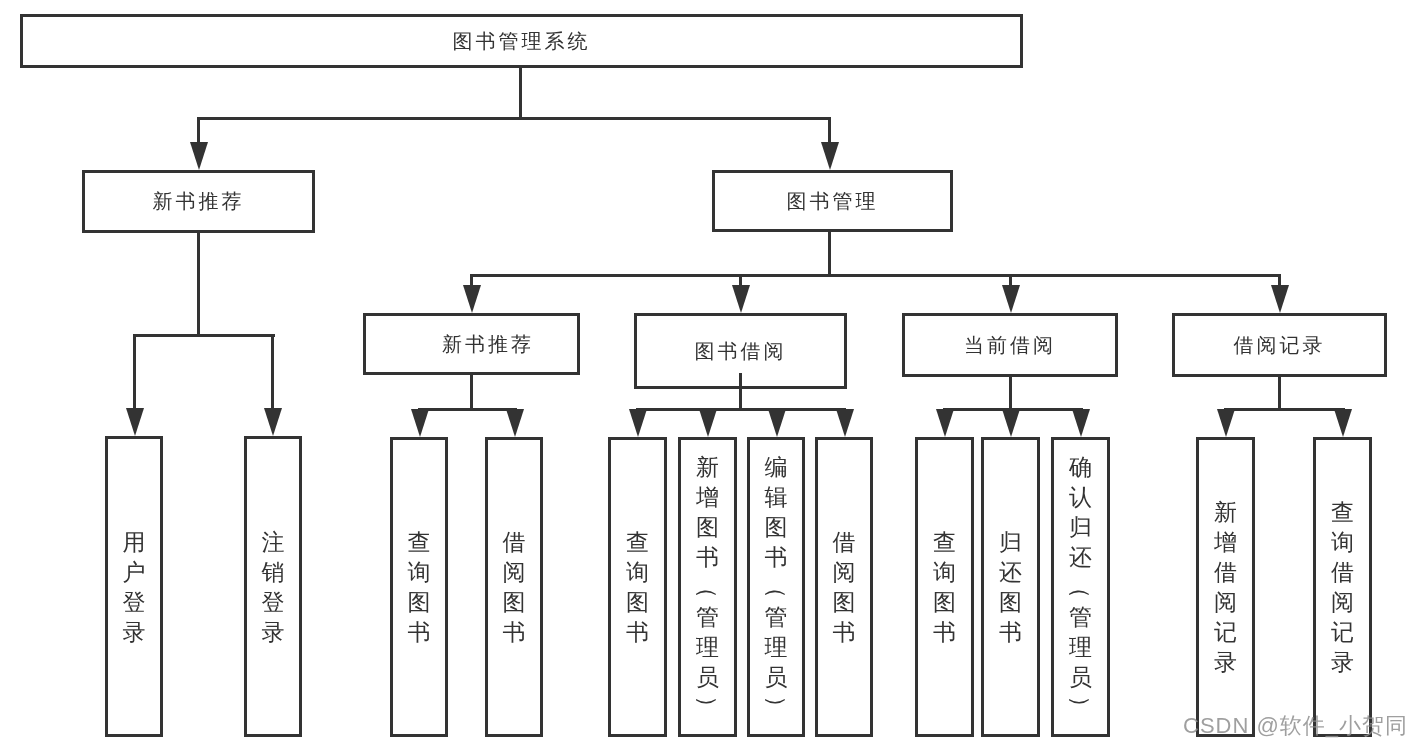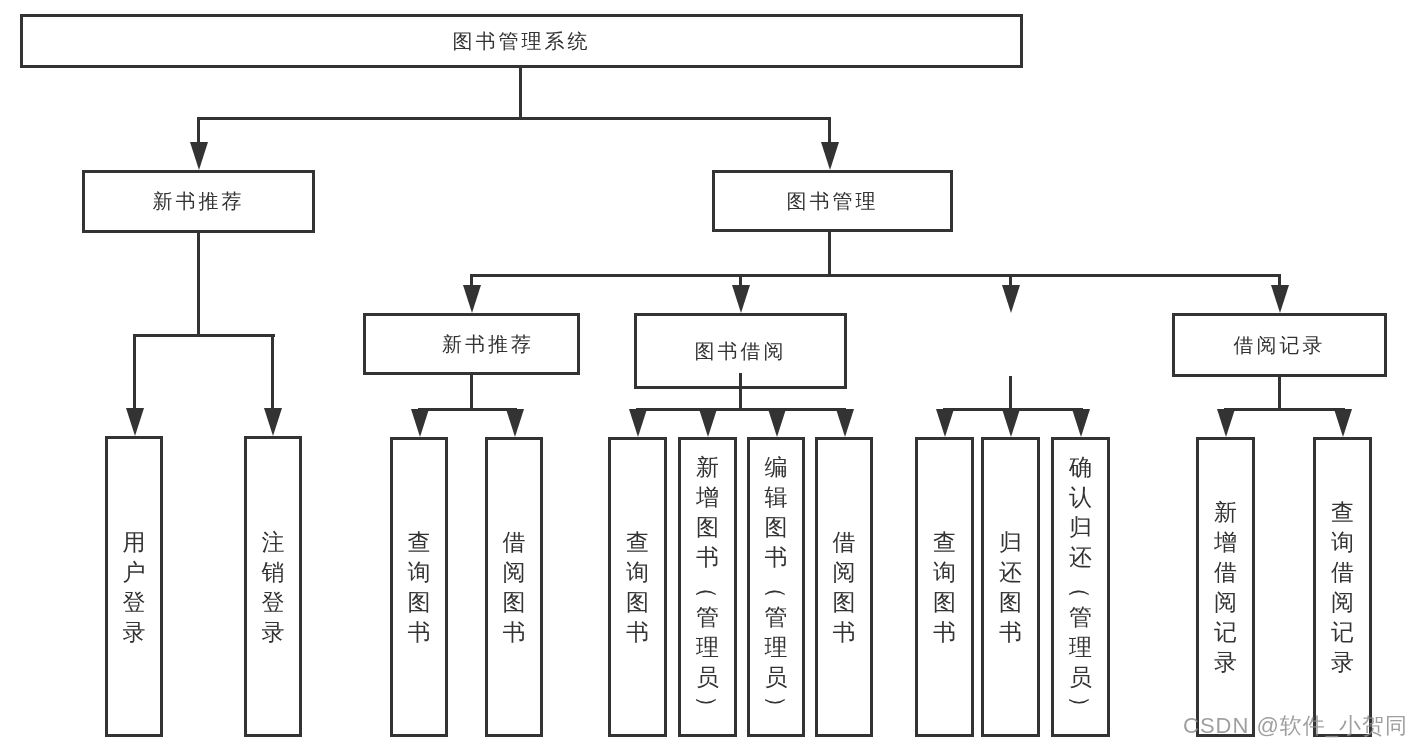--- a/index.html
+++ b/index.html
@@ -45,20 +45,21 @@
 
 <div class="stage">
 
   <div class="box" style="left:20px;top:14px;width:1003px;height:54px;">图书管理系统</div>
 
   <div class="box" style="left:82px;top:170px;width:233px;height:63px;">新书推荐</div>
   <div class="box" style="left:712px;top:170px;width:241px;height:62px;">图书管理</div>
 
   <div class="box" style="left:363px;top:313px;width:217px;height:62px;padding-left:33px;">新书推荐</div>
   <div class="box" style="left:634px;top:313px;width:213px;height:76px;">图书借阅</div>
+  <div class="box" style="left:902px;top:313px;width:216px;height:64px;">当前借阅</div>
   <div class="box" style="left:1172px;top:313px;width:215px;height:64px;">借阅记录</div>
 
   <div class="vbox" style="left:105px;top:436px;width:58px;height:301px;">
       <div class="vchar">用</div>
       <div class="vchar">户</div>
       <div class="vchar">登</div>
       <div class="vchar">录</div>
     </div>
   <div class="vbox" style="left:244px;top:436px;width:58px;height:301px;">
       <div class="vchar">注</div>

